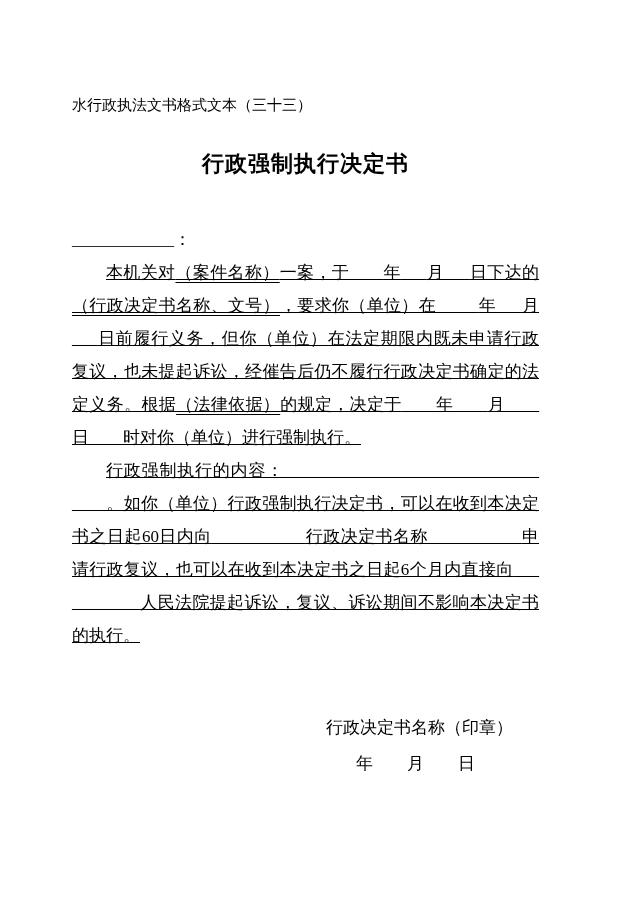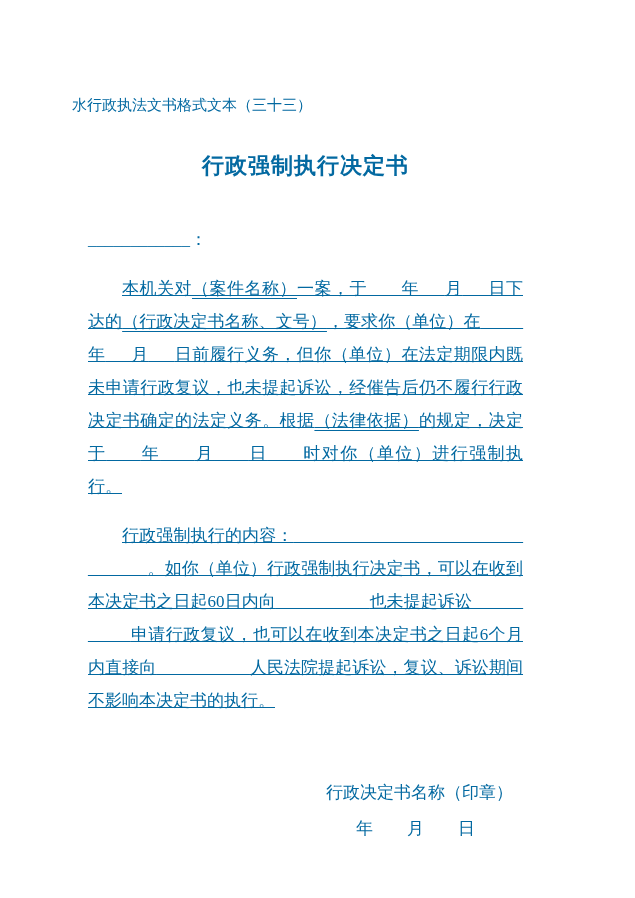--- a/index.html
+++ b/index.html
@@ -1,21 +1,21 @@
 <!DOCTYPE html>
 <html><head>
 <meta charset="utf-8">
 <style>
   html, body { margin: 0; padding: 0; background: #ffffff; }
   .page {
     position: relative;
     width: 609px;
     height: 898px;
     background: #ffffff;
-    color: #0369a1;
+    color: #000000;
     font-family: "Liberation Serif", serif;
     overflow: hidden;
     box-sizing: border-box;
   }
   .content {
     position: absolute;
     left: 72px;
     right: 70px;
     top: 0;
   }
@@ -24,37 +24,37 @@
     font-size: 15px;
     line-height: 20px;
     text-align: left;
   }
   .title {
     margin: 36px 0 0 0;
     text-align: center;
     font-size: 22px;
     line-height: 30px;
     font-weight: bold;
-    font-family: Liberation Serif, serif;
+    font-family: Liberation Mono, monospace;
     letter-spacing: 1px;
   }
   .subtitle {
     margin-top: 8px;
     text-align: center;
     font-size: 17px;
     line-height: 22px;
   }
   .body-text {
     margin-top: 42px;
     font-size: 17px;
     line-height: 33px;
     text-align: justify;
     word-break: break-all;
   }
-  .body-text p { margin: 16px; }
+  .body-text p { margin: 0; }
   .indent { text-indent: 2em; text-decoration: underline; }
   .u { text-decoration: underline; text-underline-offset: 4px; }
   .sig-block {
     margin-top: 58px;
     font-size: 17px;
     line-height: 36px;
     text-align: right;
   }
   .sig-name { padding-right: 26px; }
   .sig-date { padding-right: 64px; }
@@ -68,21 +68,21 @@
     <div class="header-label">水行政执法文书格式文本（三十三）</div>
 
     <h1 class="title">行政强制执行决定书</h1>
 
 
     <div class="body-text">
       <p class="recipient">____________：</p>
 
       <p class="para indent"><span>本机关对</span><span class="u">（案件名称）</span><span>一案，于</span><span>____</span><span>年</span><span>___</span><span>月</span><span>___</span><span>日下达的</span><span class="u">（行政决定书名称、文号）</span><span>，要求你（单位）在</span><span>_____</span><span>年</span><span>___</span><span>月</span><span>___</span><span>日前履行义务，但你（单位）在法定期限内既未申请行政复议，也未提起诉讼，经催告后仍不履行行政决定书确定的法定义务。根据</span><span class="u">（法律依据）</span><span>的规定，决定于</span><span>____</span><span>年</span><span>____</span><span>月</span><span>____</span><span>日</span><span>____</span><span>时对你（单位）进行强制执行。</span></p>
 
-      <p class="para indent"><span>行政强制执行的内容：</span><span>__________________________________</span><span>。如你（单位）行政强制执行决定书，可以在收到本决定书之日起60日内向</span><span>___________</span><span>也未提起诉讼</span><span>___________</span><span>申请行政复议，也可以在收到本决定书之日起6个月内直接向</span><span>___________</span><span>人民法院提起诉讼，复议、诉讼期间不影响本决定书的执行。</span></p>
+      <p class="para indent"><span>行政强制执行的内容：</span><span>__________________________________</span><span>。如你（单位）行政强制执行决定书，可以在收到本决定书之日起60日内向</span><span>___________</span><span>行政决定书名称</span><span>___________</span><span>申请行政复议，也可以在收到本决定书之日起6个月内直接向</span><span>___________</span><span>人民法院提起诉讼，复议、诉讼期间不影响本决定书的执行。</span></p>
     </div>
 
     <div class="sig-block">
       <div class="sig-name">行政决定书名称（印章）</div>
       <div class="sig-date">年　　月　　日</div>
     </div>
 
   </div>
 </div>
 

